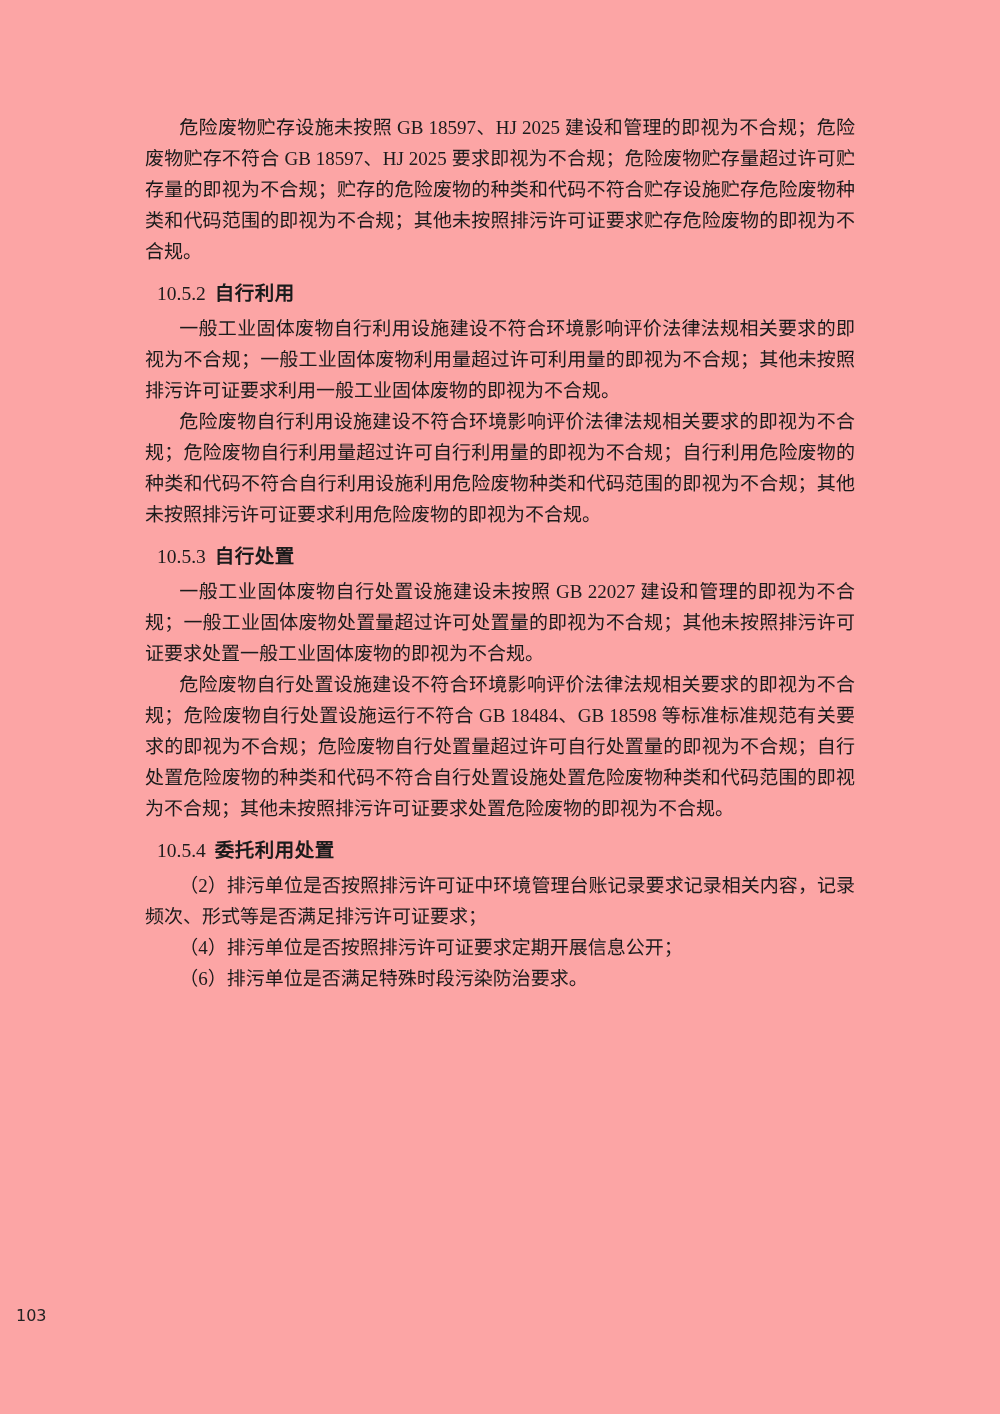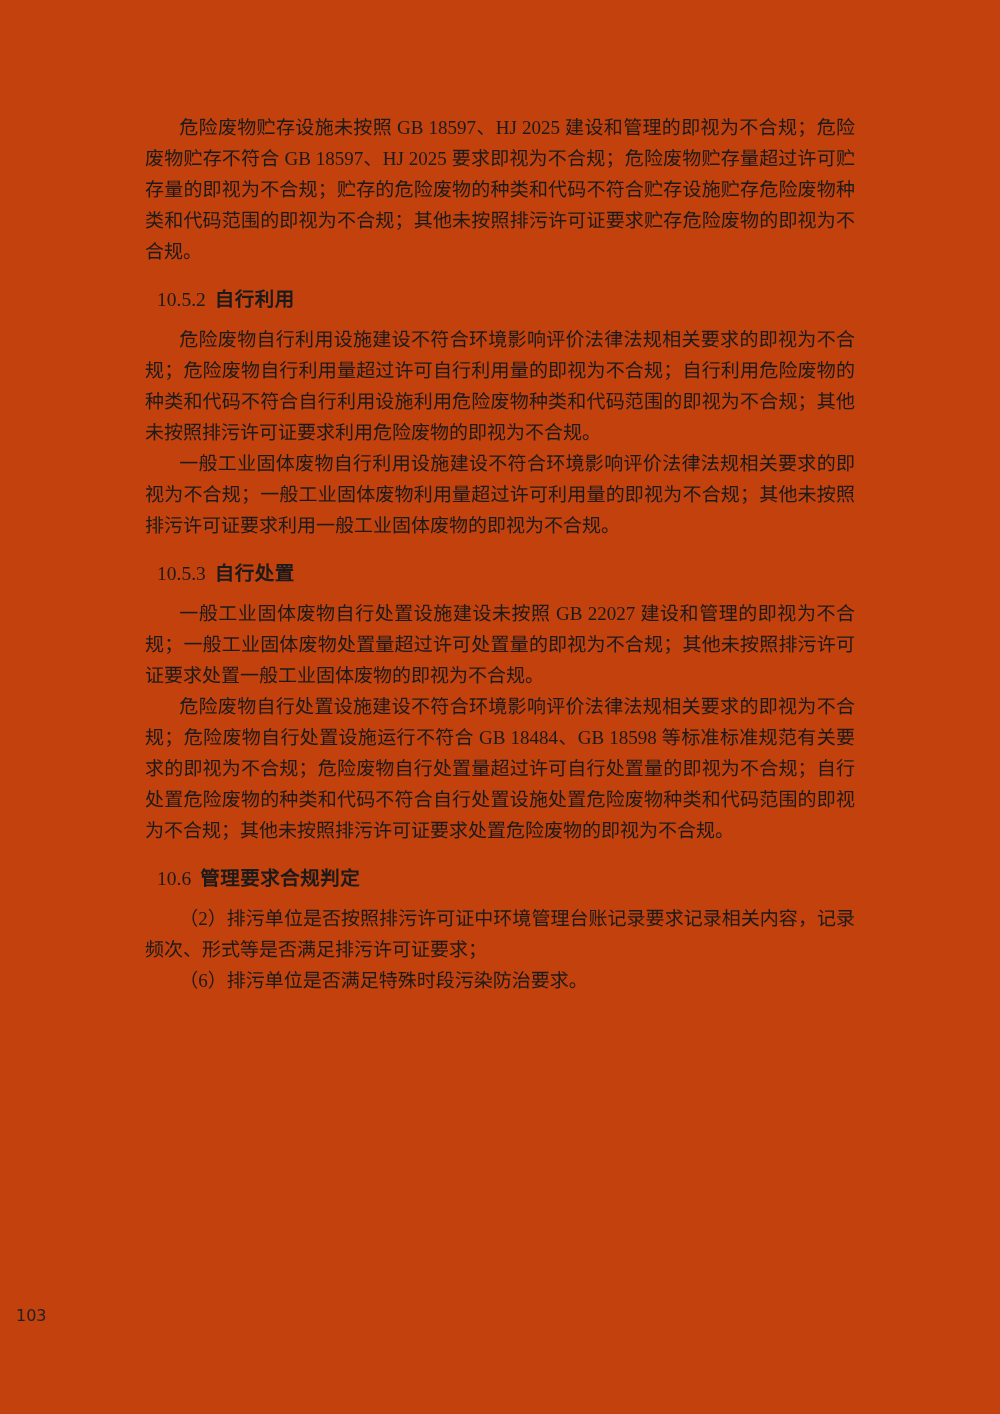--- a/index.html
+++ b/index.html
@@ -1,21 +1,21 @@
 <!DOCTYPE html>
 <html lang="zh-CN"><head>
 <meta charset="utf-8">
 <style>
   html, body { margin: 0; padding: 0; background: #e8e8e8; }
   .page {
     position: relative;
     width: 1000px;
     height: 1414px;
     margin: 0 auto;
-    background: #c2410c;
+    background: #fca5a5;
     color: #1b1b1b;
     font-family: "Liberation Serif", "DejaVu Serif", serif;
     overflow: hidden;
   }
   .text-col {
     position: absolute;
     top: 0;
     left: 0;
     width: 710px;
     padding: 112px 145px 0 145px;
@@ -25,21 +25,21 @@
     font-size: 19px;
     line-height: 31px;
     text-align: justify;
     text-indent: 1.8em;
     word-break: break-all;
   }
   .para.tight { letter-spacing: -0.06em; }
   .heading {
     margin: 16px 0 8px 12px;
     font-size: 19.5px;
-    line-height: 33px;
+    line-height: 22px;
     font-weight: 400;
     white-space: nowrap;
   }
   .h-num {
     font-family: "Liberation Serif", "DejaVu Serif", serif;
     margin-right: 9px;
   }
   .h-title {
     font-family: "DejaVu Sans", "Liberation Sans", sans-serif;
     font-weight: 700;
@@ -63,40 +63,41 @@
 
 <div class="page">
   <div class="text-col">
 
     <p class="para">危险废物贮存设施未按照 GB 18597、HJ 2025 建设和管理的即视为不合规；危险废物贮存不符合 GB 18597、HJ 2025 要求即视为不合规；危险废物贮存量超过许可贮存量的即视为不合规；贮存的危险废物的种类和代码不符合贮存设施贮存危险废物种类和代码范围的即视为不合规；其他未按照排污许可证要求贮存危险废物的即视为不合规。</p>
 
     <h3 class="heading">
       <span class="h-num">10.5.2</span><span class="h-title">自行利用</span>
     </h3>
 
+    <p class="para">一般工业固体废物自行利用设施建设不符合环境影响评价法律法规相关要求的即视为不合规；一般工业固体废物利用量超过许可利用量的即视为不合规；其他未按照排污许可证要求利用一般工业固体废物的即视为不合规。</p>
+
     <p class="para">危险废物自行利用设施建设不符合环境影响评价法律法规相关要求的即视为不合规；危险废物自行利用量超过许可自行利用量的即视为不合规；自行利用危险废物的种类和代码不符合自行利用设施利用危险废物种类和代码范围的即视为不合规；其他未按照排污许可证要求利用危险废物的即视为不合规。</p>
-
-    <p class="para">一般工业固体废物自行利用设施建设不符合环境影响评价法律法规相关要求的即视为不合规；一般工业固体废物利用量超过许可利用量的即视为不合规；其他未按照排污许可证要求利用一般工业固体废物的即视为不合规。</p>
 
     <h3 class="heading">
       <span class="h-num">10.5.3</span><span class="h-title">自行处置</span>
     </h3>
 
     <p class="para">一般工业固体废物自行处置设施建设未按照 GB 22027 建设和管理的即视为不合规；一般工业固体废物处置量超过许可处置量的即视为不合规；其他未按照排污许可证要求处置一般工业固体废物的即视为不合规。</p>
 
     <p class="para">危险废物自行处置设施建设不符合环境影响评价法律法规相关要求的即视为不合规；危险废物自行处置设施运行不符合 GB 18484、GB 18598 等标准标准规范有关要求的即视为不合规；危险废物自行处置量超过许可自行处置量的即视为不合规；自行处置危险废物的种类和代码不符合自行处置设施处置危险废物种类和代码范围的即视为不合规；其他未按照排污许可证要求处置危险废物的即视为不合规。</p>
 
-
-
     <h3 class="heading">
-      <span class="h-num">10.6</span><span class="h-title">管理要求合规判定</span>
+      <span class="h-num">10.5.4</span><span class="h-title">委托利用处置</span>
     </h3>
 
 
+
+
     <p class="para">（2）排污单位是否按照排污许可证中环境管理台账记录要求记录相关内容，记录频次、形式等是否满足排污许可证要求；</p>
+    <p class="para">（4）排污单位是否按照排污许可证要求定期开展信息公开；</p>
     <p class="para">（6）排污单位是否满足特殊时段污染防治要求。</p>
 
   </div>
 
   <div class="footer">
     <span class="page-num">103</span>
   </div>
 </div>
 
 </body></html>

